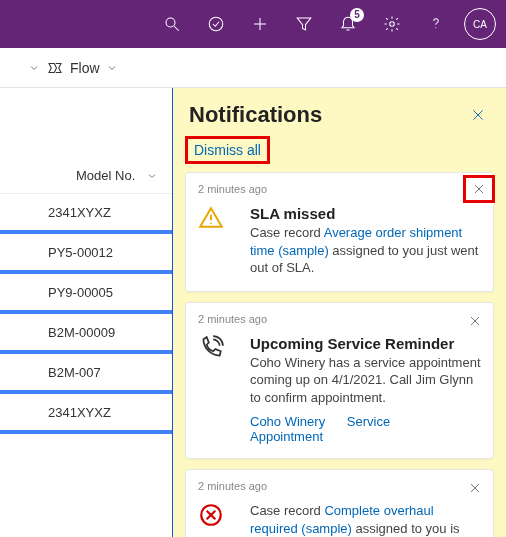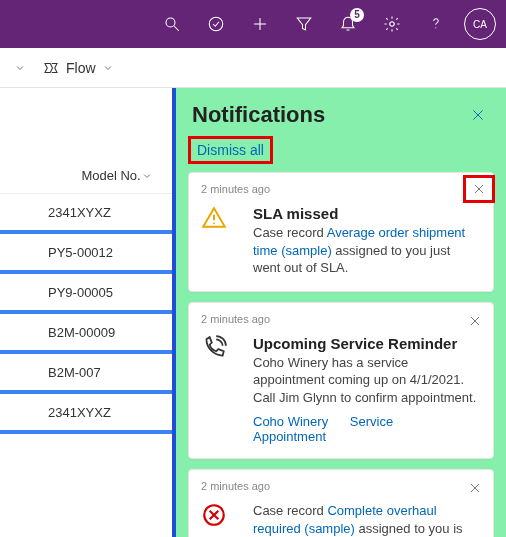--- a/index.html
+++ b/index.html
@@ -4,31 +4,31 @@
 <style>
   *{box-sizing:border-box;margin:0;padding:0;font-family:"Segoe UI",Arial,sans-serif}
   body{width:506px;height:537px;overflow:hidden;background:#fff}
   
   .topbar{height:48px;background:#642576;display:flex;align-items:center;justify-content:flex-end;padding:0 10px;gap:4px}
   .topbtn{width:40px;height:40px;display:flex;align-items:center;justify-content:center;color:#fff;cursor:pointer;position:relative}
   .topbtn svg{width:18px;height:18px;stroke:#fff;fill:none;stroke-width:1.4}
   .badge{position:absolute;top:4px;right:4px;background:#fff;color:#642576;border-radius:50%;min-width:14px;height:14px;font-size:10px;line-height:14px;text-align:center;font-weight:600}
   .avatar{width:32px;height:32px;border:1.5px solid #fff;border-radius:50%;display:flex;align-items:center;justify-content:center;color:#fff;font-size:10px;margin-left:4px;cursor:pointer}
   
-  .secbar{height:40px;border-bottom:1px solid #e2e2e2;display:flex;align-items:center;padding-left:8px;gap:10px;color:#333;font-size:14px}
+  .secbar{height:40px;border-bottom:1px solid #e2e2e2;display:flex;align-items:center;padding-left:22px;color:#333;font-size:14px}
   .chev-btn{width:24px;height:24px;display:flex;align-items:center;justify-content:center;cursor:pointer}
   .flowbtn{display:flex;align-items:center;gap:6px;cursor:pointer}
   .flowbtn svg{width:18px;height:18px;stroke:#333;fill:none;stroke-width:1.4}
   
   .main{display:flex;height:calc(537px - 88px)}
   .leftcol{width:172px;padding-top:70px}
-  .colhead{height:36px;display:flex;align-items:center;justify-content:center;padding:0 14px 0 76px;border-bottom:1px solid #eee;font-size:13px;color:#333;cursor:pointer}
+  .colhead{height:36px;display:flex;align-items:center;justify-content:space-between;padding:0 14px 0 76px;border-bottom:1px solid #eee;font-size:13px;color:#333;cursor:pointer}
   .row{height:40px;border-bottom:4px solid #3b82f6;display:flex;align-items:center;padding-left:48px;font-size:13px;color:#333;cursor:pointer}
   
-  .panel{flex:1;background:#86efac;border-left:4px solid #1d4ed8;padding:0 12px 12px 12px;overflow:hidden}
+  .panel{flex:1;background:#fef9c3;border-left:1px solid #1d4ed8;padding:0 12px 12px 12px;overflow:hidden}
   .panel-head{display:flex;align-items:center;justify-content:space-between;padding:14px 4px 4px 4px}
   .panel-title{font-size:22px;font-weight:600;color:#222}
   .close-x{width:24px;height:24px;display:flex;align-items:center;justify-content:center;cursor:pointer}
   .close-x svg{width:14px;height:14px;stroke:#0067b8;fill:none;stroke-width:1.6}
   .dismiss-wrap{display:inline-block;border:3px solid #e60000;padding:2px 6px;margin:4px 0 8px 0}
   .dismiss-link{color:#0067b8;font-size:14px;cursor:pointer}
   .card{background:#fff;border:1px solid #e6e6e6;border-radius:4px;padding:10px 12px 14px 12px;margin-bottom:10px;position:relative;box-shadow:0 1px 2px rgba(0,0,0,.04)}
   .card-time{font-size:11px;color:#888}
   .card-body{display:flex;gap:24px;margin-top:10px}
   .card-icon{width:28px;flex:0 0 28px}

